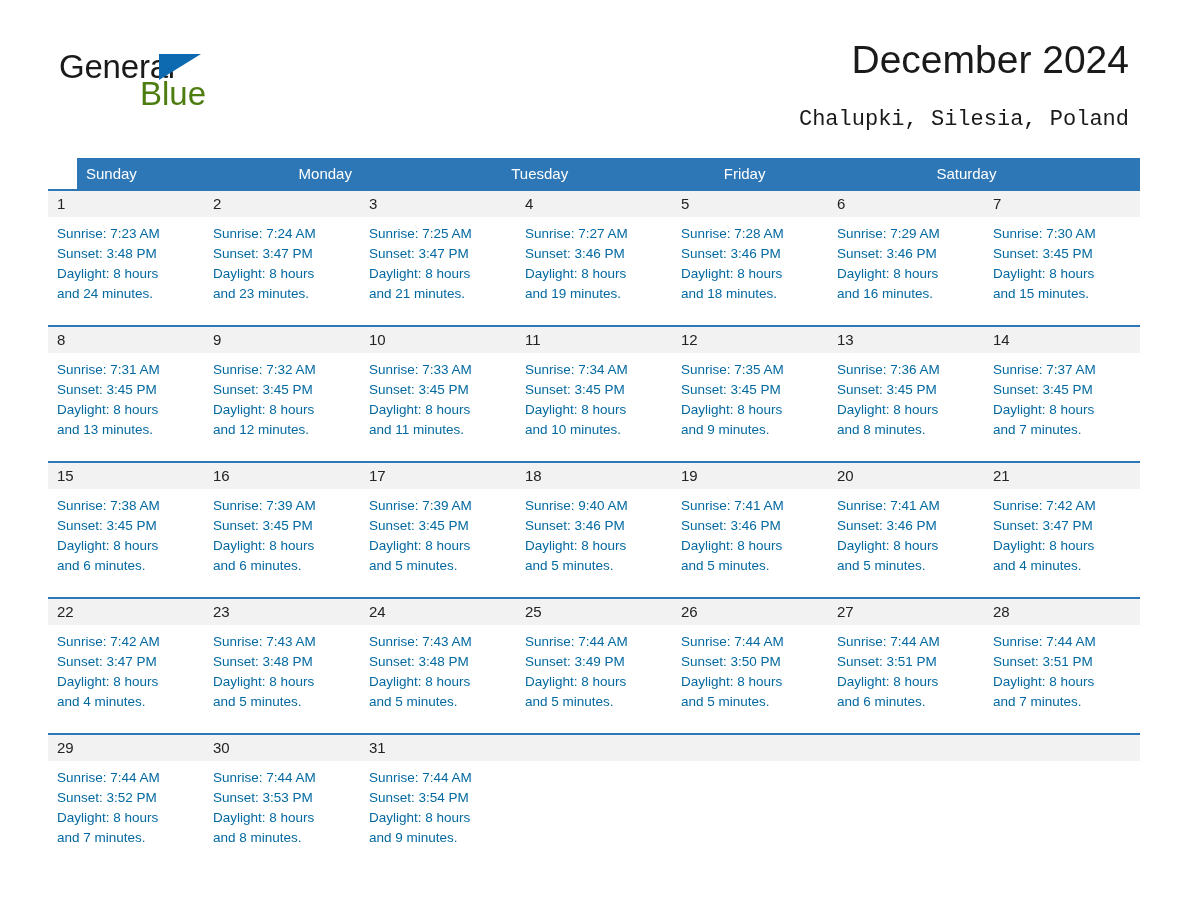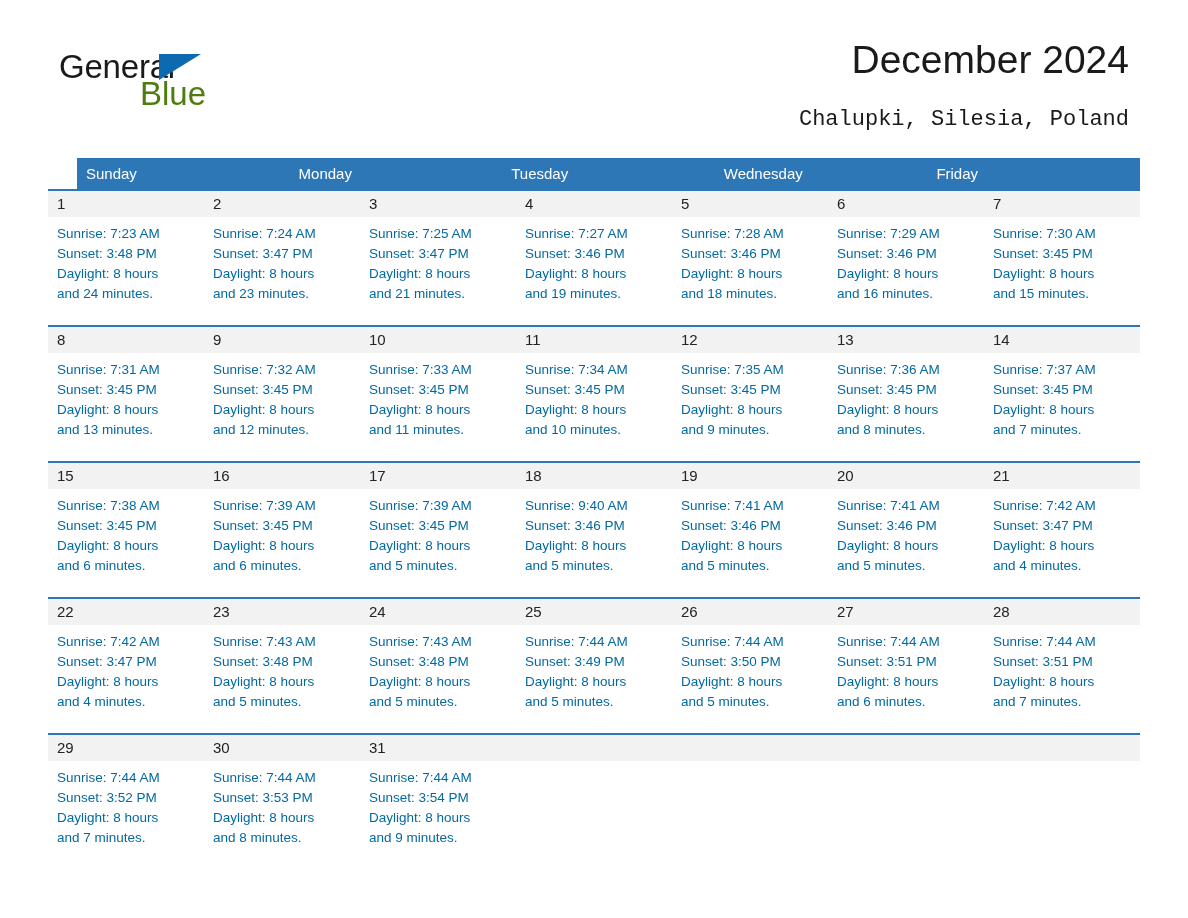--- a/index.html
+++ b/index.html
@@ -175,22 +175,22 @@
     </div>
 
   </div>
 
   <div class="calendar">
 
     <div class="weekday-row">
       <div class="weekday-cell">Sunday</div>
       <div class="weekday-cell">Monday</div>
       <div class="weekday-cell">Tuesday</div>
-      <div class="weekday-cell">Wednesday</div>
       <div class="weekday-cell">Friday</div>
+      <div class="weekday-cell">Saturday</div>
     </div>
 
     <div class="week-row">
       <div class="daynum-row">
         <div class="daynum-cell">1</div>
         <div class="daynum-cell">2</div>
         <div class="daynum-cell">3</div>
         <div class="daynum-cell">4</div>
         <div class="daynum-cell">5</div>
         <div class="daynum-cell">6</div>

